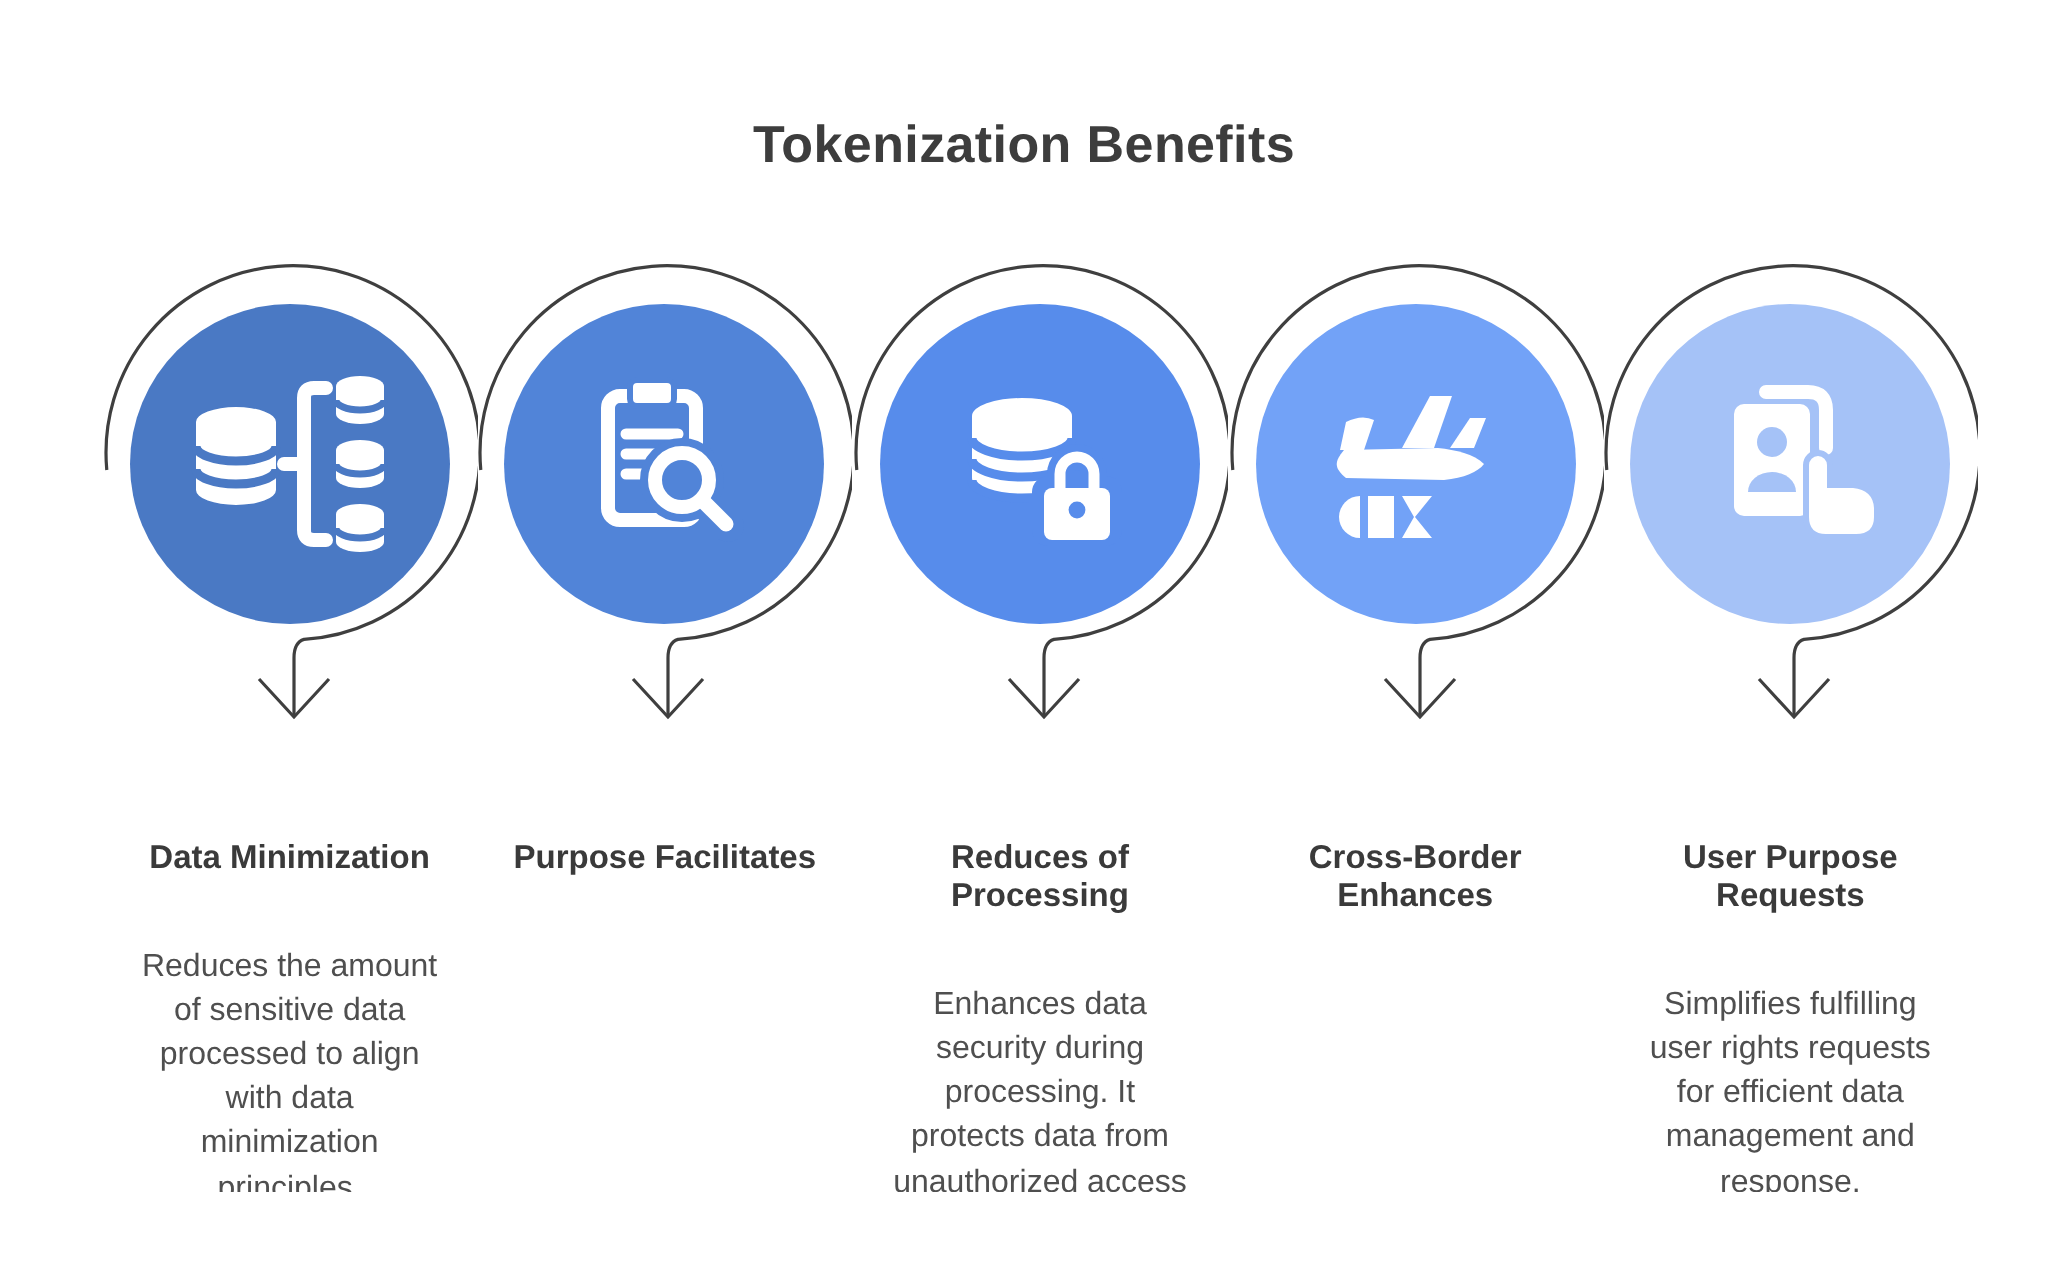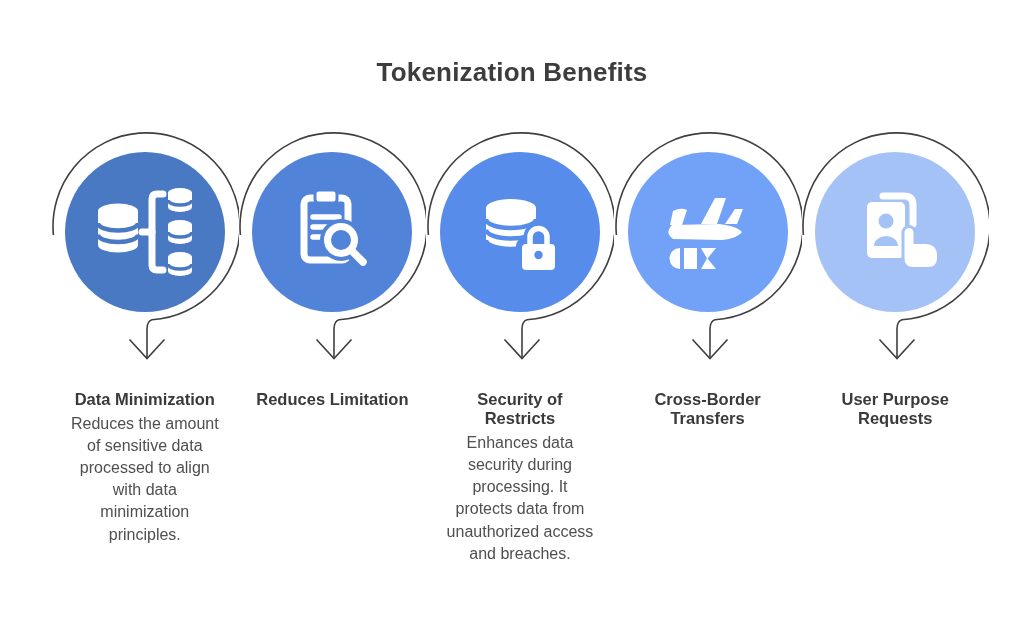--- a/index.html
+++ b/index.html
@@ -10,21 +10,21 @@
   .main-title {
     position:absolute; top:57px; left:0; width:1024px;
     text-align:center; font-size:26px; font-weight:bold; color:#3d3d3d;
     letter-spacing:0.2px;
   }
   .units {
     position:absolute; left:51px; top:131px; width:938px;
     display:flex; flex-direction:row;
   }
   .unit {
-    width:187.6px; display:flex; flex-direction:column; align-items:center;
+    width:187.6px; display:flex; flex-direction:column; align-items:center;gap:30px;
   }
   .unit svg { display:block; flex:0 0 auto; }
   .swirl { fill:none; stroke:#3f3f3f; stroke-width:1.6; }
   .sep   { fill:none; stroke-width:4.5; }
   .sep2  { fill:none; stroke-width:3.5; }
   .fork  { fill:none; stroke:#ffffff; stroke-width:7; stroke-linecap:round; }
   .benefit-title {
     margin-top:21px; max-width:154px; text-align:center;
     font-size:16.5px; font-weight:bold; line-height:1.16; color:#3a3a3a;
   }
@@ -73,72 +73,73 @@
         <g transform="translate(46,53)">
           <rect x="20" y="14" width="44" height="62" rx="6" fill="none" stroke="#fff" stroke-width="7"></rect>
           <rect x="31" y="6" width="22" height="13" rx="3.5" fill="#fff" stroke="currentColor" stroke-width="3"></rect>
           <path d="M29,33 H55 M29,43 H55 M29,53 H43" fill="none" stroke="#fff" stroke-width="5.5" stroke-linecap="round"></path>
           <circle cx="57" cy="56" r="13.5" fill="currentColor" stroke="currentColor" stroke-width="15"></circle>
           <line x1="67" y1="66" x2="80" y2="79" stroke="currentColor" stroke-width="16" stroke-linecap="round"></line>
           <circle cx="57" cy="56" r="13.5" fill="currentColor" stroke="#fff" stroke-width="7"></circle>
           <line x1="67" y1="66" x2="79" y2="78" stroke="#fff" stroke-width="7.5" stroke-linecap="round"></line>
         </g>
       </svg>
-      <div class="benefit-title">Reduces Limitation</div>
+      <div class="benefit-title">Purpose Facilitates</div>
     </div>
 
     <div class="unit">
       <svg width="188" height="238" viewBox="0 0 188 238" color="#578ceb">
         <path class="swirl" d="M2.4,104 A93.5,93.5 0 1 1 101,188.7 Q96,190.2 96,198 L96,226.5"></path>
         <path class="swirl" d="M78.5,208.5 L96,227.5 L113.5,208.5"></path>
         <circle cx="94" cy="101" r="80" fill="currentColor"></circle>
         <g transform="translate(46,53)">
           <path fill="#fff" d="M14,24 a25,9 0 0 1 50,0 v31 a25,9 0 0 1 -50,0 z"></path>
           <path class="sep" stroke="currentColor" d="M14,35 a25,9 0 0 0 50,0"></path>
           <path class="sep" stroke="currentColor" d="M14,45.5 a25,9 0 0 0 50,0"></path>
           <path class="sep" stroke="currentColor" d="M14,56 a25,9 0 0 0 50,0"></path>
           <path d="M58,60 v-7 a8.5,8.5 0 0 1 17,0 v7" fill="none" stroke="currentColor" stroke-width="13"></path>
           <rect x="44" y="54" width="45" height="35" rx="8" fill="currentColor"></rect>
           <path d="M58,60 v-7 a8.5,8.5 0 0 1 17,0 v7" fill="none" stroke="#fff" stroke-width="5.5"></path>
           <rect x="50" y="60" width="33" height="26" rx="4" fill="#fff"></rect>
           <circle cx="66.5" cy="71" r="4.2" fill="currentColor"></circle>
         </g>
       </svg>
-      <div class="benefit-title">Security of Restricts</div>
+      <div class="benefit-title">Reduces of Processing</div>
       <div class="benefit-desc">Enhances data security during processing. It protects data from unauthorized access and breaches.</div>
     </div>
 
     <div class="unit">
       <svg width="188" height="238" viewBox="0 0 188 238" color="#72a2f7">
         <path class="swirl" d="M2.4,104 A93.5,93.5 0 1 1 101,188.7 Q96,190.2 96,198 L96,226.5"></path>
         <path class="swirl" d="M78.5,208.5 L96,227.5 L113.5,208.5"></path>
         <circle cx="94" cy="101" r="80" fill="currentColor"></circle>
         <g transform="translate(46,53)">
           <path fill="#fff" d="M12,41 c-5,6 -5,9 1,14 l49,1 c10,-1 17,-4 20,-8 c-5,-5 -14,-7 -23,-8 z"></path>
           <path fill="#fff" d="M41,40 L55,14 h11 L57,40 z"></path>
           <path fill="#fff" d="M65,40 L75,25 h8 L77,40 z"></path>
           <path fill="#fff" d="M10,41 L13,27 q8,-4 14,-1 l-5,15 z"></path>
           <path fill="#fff" d="M20,64 a10.5,10.5 0 0 0 0,21 z"></path>
           <rect x="24" y="64" width="13" height="21" fill="#fff"></rect>
           <path fill="#fff" d="M41,64 h15 l-8.5,10.5 l8.5,10.5 h-15 l6,-10.5 z"></path>
         </g>
       </svg>
-      <div class="benefit-title">Cross-Border Transfers</div>
+      <div class="benefit-title">Cross-Border Enhances</div>
     </div>
 
     <div class="unit">
       <svg width="188" height="238" viewBox="0 0 188 238" color="#a5c2f7">
         <path class="swirl" d="M2.4,104 A93.5,93.5 0 1 1 101,188.7 Q96,190.2 96,198 L96,226.5"></path>
         <path class="swirl" d="M78.5,208.5 L96,227.5 L113.5,208.5"></path>
         <circle cx="94" cy="101" r="80" fill="currentColor"></circle>
         <g transform="translate(46,53)">
           <path d="M36,12 H57 Q66,12 66,21 V40" fill="none" stroke="#fff" stroke-width="7" stroke-linecap="round"></path>
           <rect x="20" y="18" width="38" height="56" rx="5" fill="#fff"></rect>
           <circle cx="39" cy="37" r="7.5" fill="currentColor"></circle>
           <path d="M27,62 a12,10 0 0 1 24,0 z" fill="currentColor"></path>
           <path d="M57.5,71 V48.5 a4.5,4.5 0 0 1 9,0 V60 h13 q10,1 10.5,10 v4.5 q0,8.5 -9,8.5 H66 q-8.5,0 -8.5,-8.5 z" fill="#fff" stroke="currentColor" stroke-width="6" paint-order="stroke" stroke-linejoin="round"></path>
         </g>
       </svg>
       <div class="benefit-title">User Purpose Requests</div>
+      <div class="benefit-desc">Simplifies fulfilling user rights requests for efficient data management and response.</div>
     </div>
 
   </div>
 </div>
 
 </body></html>

